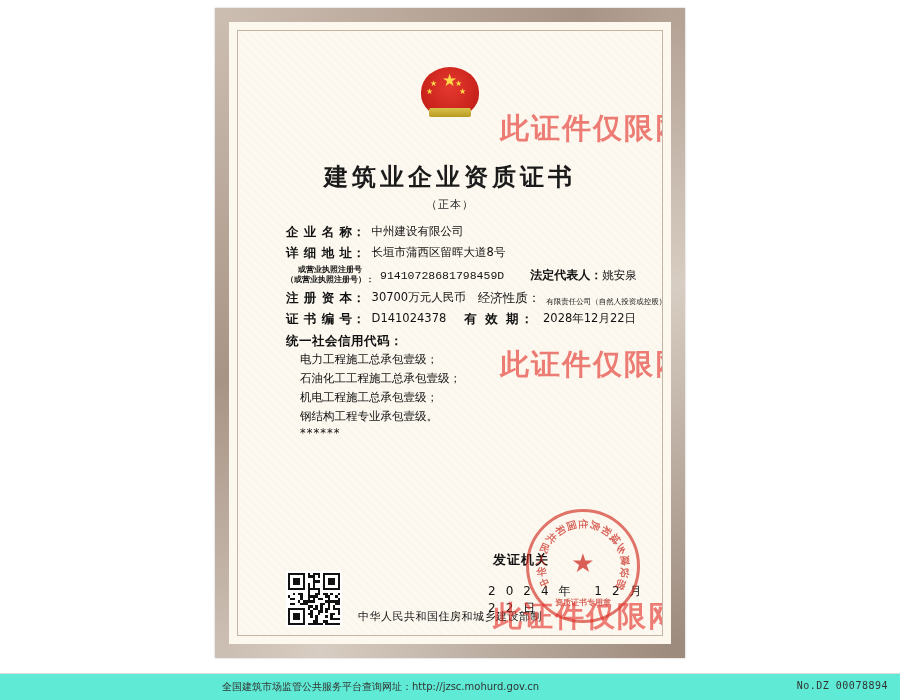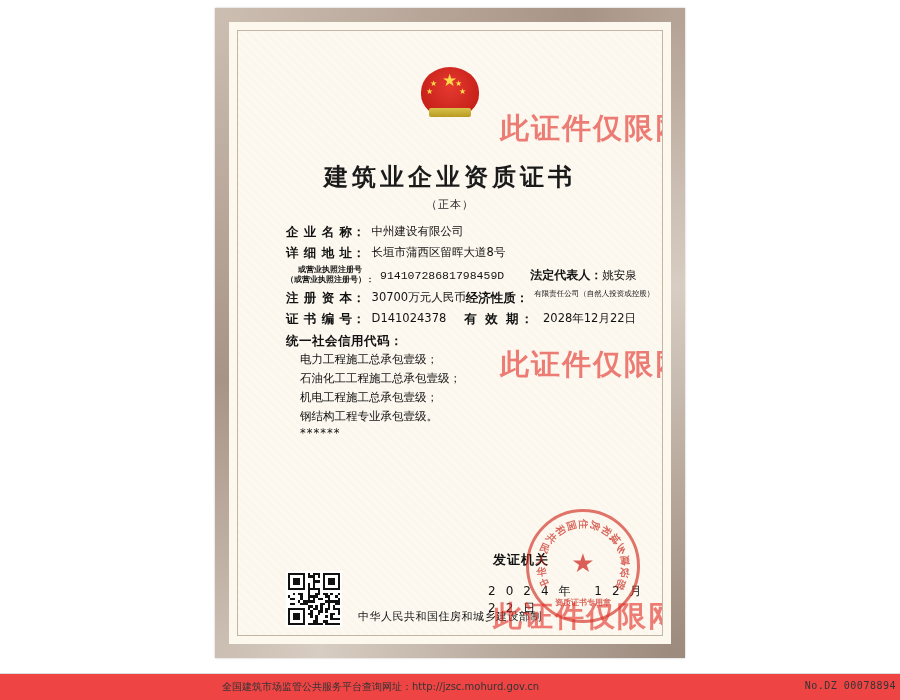--- a/index.html
+++ b/index.html
@@ -112,21 +112,21 @@
   #fields {
     position: absolute;
     left: 48px;
     top: 192px;
     width: 380px;
     font-family: "DejaVu Sans", sans-serif;
     color: #121212;
   }
   .row {
     display: flex;
-    align-items: flex-start;
+    align-items: flex-end;
     margin-bottom: 4px;
     font-size: 12px;
     line-height: 17px;
   }
   .lbl {
     font-size: 12.5px;
     font-weight: bold;
     white-space: nowrap;
     letter-spacing: 0.5px;
   }
@@ -158,21 +158,22 @@
     font-weight: bold;
     margin-left: 26px;
     white-space: nowrap;
   }
   .legal-val {
     font-size: 11.5px;
     margin-left: 0;
   }
   .econ-lbl {
     font-size: 12.5px;
-    font-weight: bold;
+    font-weight: normal;
+    margin-left: 12px;
     white-space: nowrap;
   }
   .econ-val {
     font-size: 7.5px;
     margin-left: 6px;
     line-height: 9px;
     text-align: center;
     white-space: nowrap;
   }
   .valid-lbl {
@@ -318,34 +319,34 @@
   #wm2 { left: 262px; top: 314px; }
   #wm3 { left: 255px; top: 566px; }
 
   
   #bottom-bar {
     position: absolute;
     left: 0;
     bottom: 0;
     width: 900px;
     height: 26px;
-    background: #ef4444;
+    background: #5eead4;
     border-top: 1px solid #dcdcdc;
   }
   #bottom-note {
     position: absolute;
     left: 222px;
     top: 6px;
     font-family: "DejaVu Sans", sans-serif;
     font-size: 10px;
     color: #333;
   }
   #bottom-no {
     position: absolute;
-    right: 4px;
+    right: 12px;
     top: 6px;
     font-family: "DejaVu Sans Mono", monospace;
     font-size: 10px;
     color: #333;
     letter-spacing: 0.5px;
   }
 </style>
 </head>
 <body>
 

